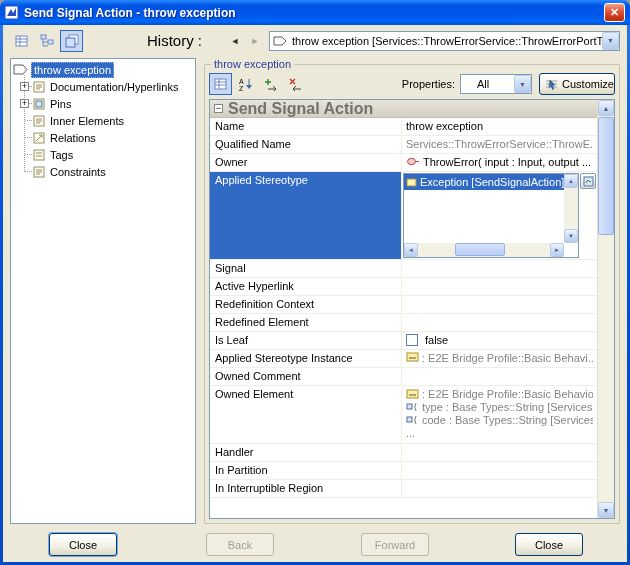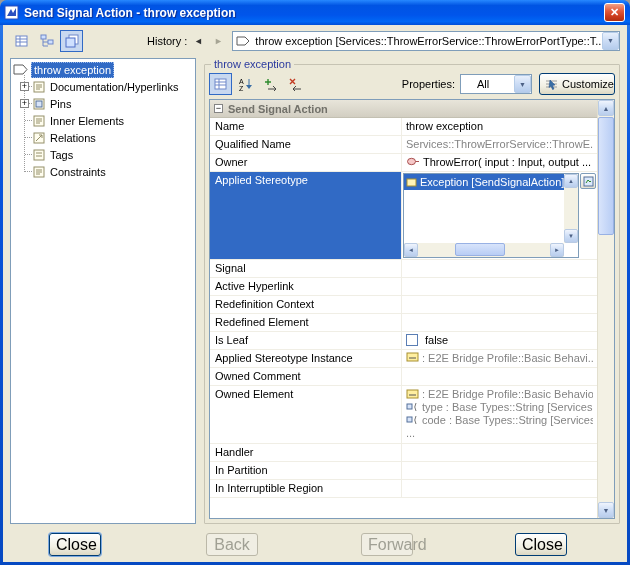--- a/index.html
+++ b/index.html
@@ -46,21 +46,21 @@
   
   .toolbar {
     flex:0 0 31px; display:flex; align-items:center;
     padding:2px 7px 2px 7px; gap:2px;
   }
   .tb-iconbtn {
     width:23px; height:22px; display:flex; align-items:center; justify-content:center;
     border:1px solid transparent; background:transparent;
   }
   .tb-iconbtn.pressed { border:1px solid #316AC5; background:#C8D8F0; }
-  .hist-label { font-size:11px; color:#000; margin:0 0 0 62px; white-space:nowrap; }
+  .hist-label { font-size:15px; color:#000; margin:0 22px 0 62px; white-space:nowrap; }
   .nav-btn {
     width:18px; height:18px; border:1px solid transparent; background:transparent;
     font-size:9px; display:flex; align-items:center; justify-content:center; padding:0;
   }
   .nav-btn.enabled { color:#333; }
   .nav-btn.disabled { color:#A6A494; }
   .hist-combo {
     flex:1; height:20px; margin-left:3px;
     background:#fff; border:1px solid #7F9DB9;
     display:flex; align-items:center; overflow:hidden;
@@ -140,21 +140,21 @@
 
   .gsection {
     height:18px; display:flex; align-items:center; gap:5px; padding:0 4px;
     background:linear-gradient(180deg,#E8E5DA,#D2CEC2);
     border-bottom:1px solid #C3C0B2;
   }
   .collapse-box {
     width:9px; height:9px; background:#fff; border:1px solid #848484;
     font-size:9px; line-height:7px; text-align:center;
   }
-  .gsection-label { font-size:11px; font-weight:bold; color:#72716A; }
+  .gsection-label { font-size:16px; font-weight:bold; color:#72716A; }
 
   .grow { display:flex; min-height:18px; border-bottom:1px solid #F0EEE5; }
   .gname {
     width:192px; flex:0 0 192px; padding:2px 5px 0 5px;
     font-size:11px; border-right:1px solid #F0EEE5; color:#000;
     white-space:nowrap; overflow:hidden;
   }
   .gname.selblue { background:#316AC5; color:#fff; }
   .gval {
     flex:1; min-width:0; padding:2px 4px 0 4px; font-size:11px;
@@ -223,22 +223,22 @@
   .v-track { flex:1; position:relative; }
   .v-thumb {
     position:absolute; top:1px; left:0px; width:16px; height:118px;
     border:1px solid #98B1E4; border-radius:2px;
     background:linear-gradient(90deg,#D8E4FB,#B8CDF5);
   }
 
   
   .footer { flex:0 0 34px; position:relative; }
   .xp-btn {
-    position:absolute; top:5px; width:52px; height:23px;
-    font-family:"Liberation Sans", sans-serif; font-size:16px;
+    position:absolute; top:5px; width:68px; height:23px;
+    font-family:"Liberation Sans", sans-serif; font-size:11px;
     border:1px solid #003C74; border-radius:3px;
     background:linear-gradient(180deg,#FFFFFF 0%,#F2F0E4 60%,#DCD8C4 100%);
     color:#000;
   }
   .xp-btn:disabled, .xp-btn.disabled {
     border-color:#BBB8A8; color:#A0A094;
     background:#F0EEE3;
     text-align:center;
   }
   .btn-close { left:46px; box-shadow:0 0 0 1px #7DA9E0; }

